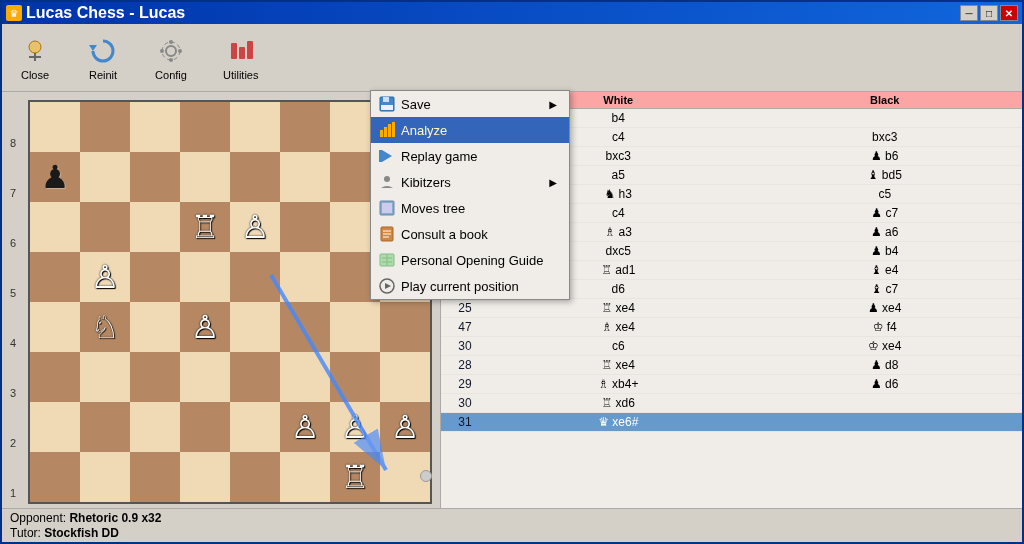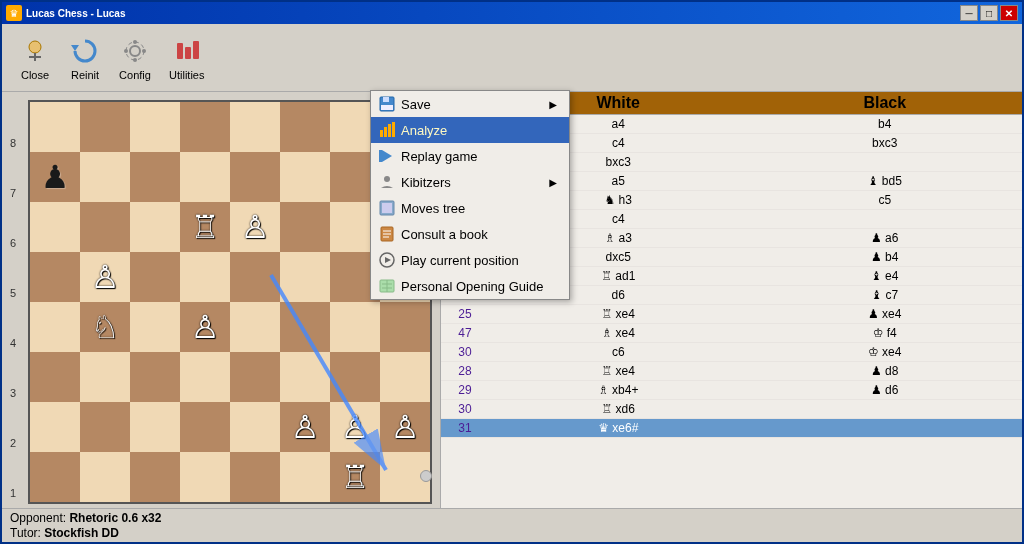--- a/index.html
+++ b/index.html
@@ -39,21 +39,21 @@
       background: #ffaa00;
       border-radius: 2px;
       font-size: 10px;
       display: flex;
       align-items: center;
       justify-content: center;
     }
 
     .title-bar-text {
       flex: 1;
-      font-size: 10px;
+      font-size: 16px;
       font-weight: bold;
     }
 
     .title-bar-buttons {
       display: flex;
       gap: 2px;
     }
 
     .title-btn {
       width: 18px;
@@ -72,21 +72,21 @@
     .title-btn-close { background: #cc0000; color: white; }
 
     
     .toolbar {
       background: #d4d0c8;
       border-bottom: 1px solid #aaa;
       height: 68px;
       display: flex;
       align-items: center;
       padding: 4px 8px;
-      gap: 0;
+      gap: 18px;
     }
 
     .toolbar-btn {
       display: flex;
       flex-direction: column;
       align-items: center;
       padding: 4px 8px;
       cursor: pointer;
       border: 1px solid transparent;
       gap: 2px;
@@ -198,25 +198,25 @@
       background: #f0ede8;
       border-left: 1px solid #aaa;
       display: flex;
       flex-direction: column;
       overflow: hidden;
     }
 
     .move-list-header {
       display: grid;
       grid-template-columns: 40px 1fr 1fr;
-      background: #a16207;
+      background: #fca5a5;
       border-bottom: 1px solid #aaa;
       padding: 2px 4px;
       font-weight: bold;
-      font-size: 16px;
+      font-size: 11px;
     }
 
     .move-list-header span {
       text-align: center;
     }
 
     .move-list-scroll {
       overflow-y: auto;
       flex: 1;
     }
@@ -225,21 +225,21 @@
       display: grid;
       grid-template-columns: 40px 1fr 1fr;
       padding: 1px 4px;
       font-size: 12px;
       border-bottom: 1px solid #e8e4e0;
     }
     .move-row.highlighted { background: #6699cc; color: white; }
 
     .move-row span { text-align: center; padding: 1px 4px; }
 
-    .move-num { color: #4c1d95; }
+    .move-num { color: #0f172a; }
 
     
     .move-list-scroll::-webkit-scrollbar { width: 14px; }
     .move-list-scroll::-webkit-scrollbar-track { background: #d4d0c8; }
     .move-list-scroll::-webkit-scrollbar-thumb { background: #999; border: 1px solid #888; }
 
     
     .status-bar {
       background: #d4d0c8;
       border-top: 1px solid #aaa;
@@ -483,45 +483,46 @@
     <div class="move-list-panel">
       <div class="move-list-header">
         <span>N.</span>
         <span>White</span>
         <span>Black</span>
       </div>
       <div class="move-list-scroll" id="move-list-body">
 
       <div class="move-row">
             <span class="move-num">15</span>
-            <span>a4</span>
             <span>b4</span>
           </div>
           <div class="move-row">
             <span class="move-num">16</span>
             <span>c4</span>
             <span>bxc3</span>
           </div>
           <div class="move-row">
             <span class="move-num">17</span>
             <span>bxc3</span>
+            <span>♟ b6</span>
           </div>
           <div class="move-row">
             <span class="move-num">18</span>
             <span>a5</span>
             <span>♝ bd5</span>
           </div>
           <div class="move-row">
             <span class="move-num">19</span>
             <span>♞ h3</span>
             <span>c5</span>
           </div>
           <div class="move-row">
             <span class="move-num">20</span>
             <span>c4</span>
+            <span>♟ c7</span>
           </div>
           <div class="move-row">
             <span class="move-num">21</span>
             <span>♗ a3</span>
             <span>♟ a6</span>
           </div>
           <div class="move-row">
             <span class="move-num">22</span>
             <span>dxc5</span>
             <span>♟ b4</span>
@@ -569,21 +570,21 @@
             <span class="move-num">31</span>
             <span>♛ xe6#</span>
             <span></span>
           </div>
         </div>
     </div>
 
   </div>
 
   <div class="status-bar">
-    <div>Opponent: <strong>Rhetoric 0.6 x32</strong></div>
+    <div>Opponent: <strong>Rhetoric 0.9 x32</strong></div>
     <div>Tutor: <strong>Stockfish DD</strong></div>
   </div>
 
 </div>
 
 <div class="dropdown-menu">
   <div class="menu-item">
     <div class="menu-item-icon">
       <svg width="16" height="16" viewBox="0 0 16 16">
         <rect x="1" y="1" width="14" height="14" rx="1" fill="#4488cc" stroke="#2266aa" stroke-width="1"></rect>
@@ -640,30 +641,30 @@
         <line x1="4" y1="5" x2="12" y2="5" stroke="#fff" stroke-width="1"></line>
         <line x1="4" y1="8" x2="12" y2="8" stroke="#fff" stroke-width="1"></line>
         <line x1="4" y1="11" x2="10" y2="11" stroke="#fff" stroke-width="1"></line>
       </svg>
     </div>
     <span>Consult a book</span>
   </div>
   <div class="menu-item">
     <div class="menu-item-icon">
       <svg width="16" height="16" viewBox="0 0 16 16">
-        <circle cx="8" cy="8" r="7" fill="none" stroke="#666" stroke-width="1.5"></circle>
-        <polygon points="6,5 12,8 6,11" fill="#666"></polygon>
-      </svg>
-    </div>
-    <span>Play current position</span>
-  </div>
-  <div class="menu-item">
-    <div class="menu-item-icon">
-      <svg width="16" height="16" viewBox="0 0 16 16">
         <rect x="1" y="2" width="14" height="12" rx="1" fill="#aaddaa" stroke="#88bb88" stroke-width="1"></rect>
         <line x1="8" y1="2" x2="8" y2="14" stroke="#88bb88" stroke-width="1"></line>
         <line x1="3" y1="6" x2="13" y2="6" stroke="#88bb88" stroke-width="1"></line>
         <line x1="3" y1="10" x2="13" y2="10" stroke="#88bb88" stroke-width="1"></line>
       </svg>
     </div>
     <span>Personal Opening Guide</span>
   </div>
+  <div class="menu-item">
+    <div class="menu-item-icon">
+      <svg width="16" height="16" viewBox="0 0 16 16">
+        <circle cx="8" cy="8" r="7" fill="none" stroke="#666" stroke-width="1.5"></circle>
+        <polygon points="6,5 12,8 6,11" fill="#666"></polygon>
+      </svg>
+    </div>
+    <span>Play current position</span>
+  </div>
 </div>
 
 </body></html>

